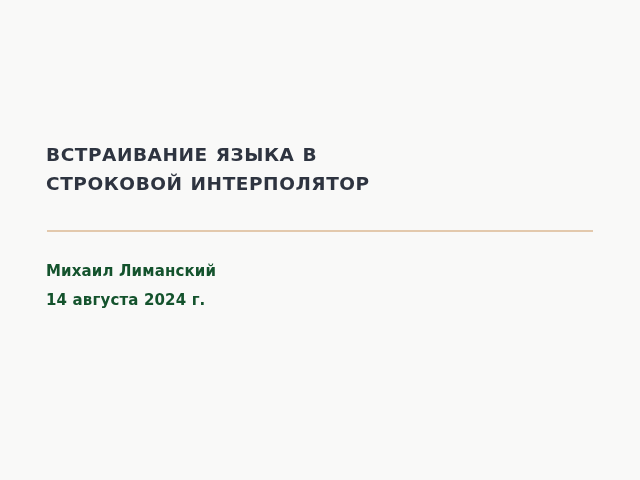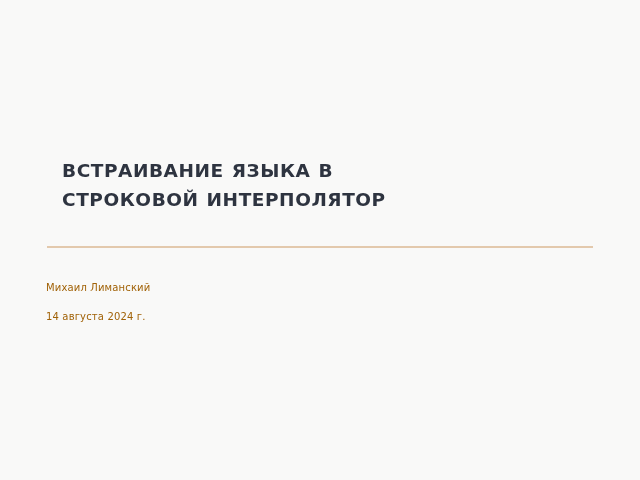--- a/index.html
+++ b/index.html
@@ -31,44 +31,44 @@
 
   .title {
     font-family: "DejaVu Sans", sans-serif;
     font-size: 18.5px;
     font-weight: 600;
     line-height: 29px;
     letter-spacing: 0.55px;
     color: #2e3440;
     text-transform: uppercase;
     max-width: 400px;
-    margin: 16px;
+    margin: 0;
     padding: 0;
     word-spacing: 1px;
   }
 
   .divider {
     margin-top: 32px;
     width: 546px;
     height: 0;
     border: 0;
     border-top: 2px solid #e3c9ad;
     padding: 0;
   }
 
   .meta {
     margin-top: 25px;
   }
 
   .meta-line {
     font-family: "DejaVu Sans", sans-serif;
-    font-size: 10px;
-    font-weight: 400;
+    font-size: 15px;
+    font-weight: 700;
     line-height: 29px;
-    color: #a16207;
+    color: #14532d;
     letter-spacing: 0.15px;
     white-space: nowrap;
   }
 
   .conference {
     margin-top: 10px;
     font-family: "DejaVu Sans", sans-serif;
     font-size: 11px;
     font-weight: 400;
     line-height: 15px;

